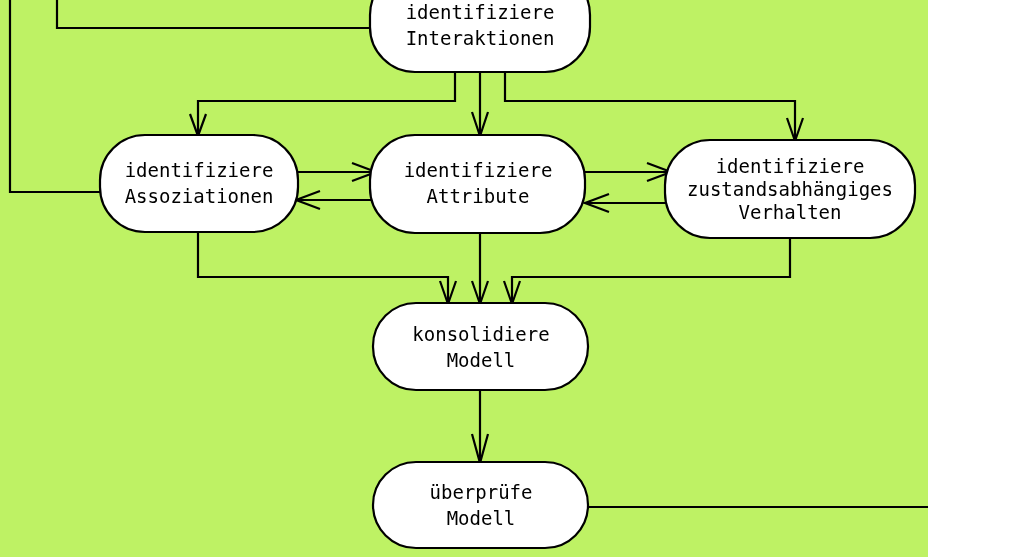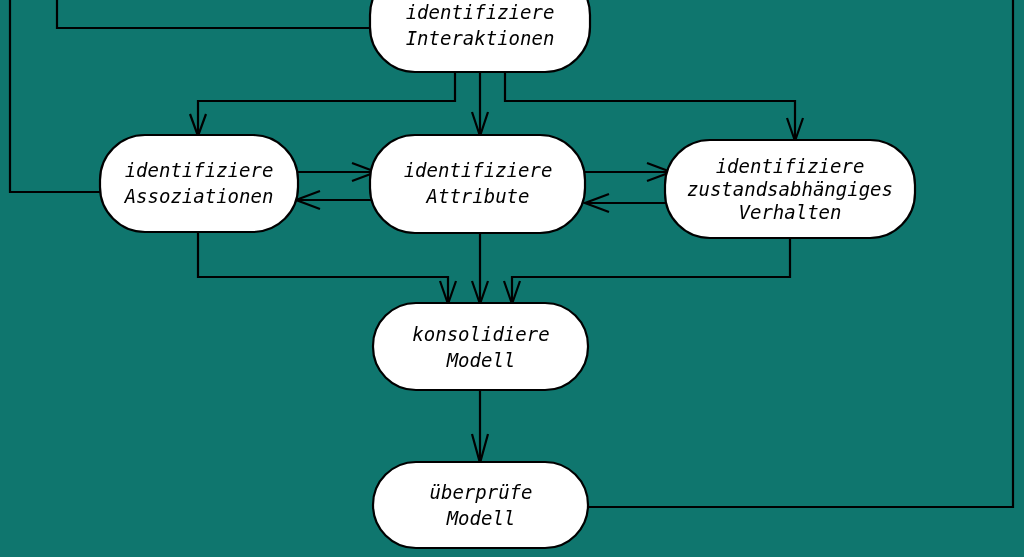--- a/index.html
+++ b/index.html
@@ -6,25 +6,24 @@
   html, body {
     margin: 0;
     padding: 0;
     background: #ffffff;
   }
   body {
     font-family: "DejaVu Sans Mono", "Liberation Mono", monospace;
   }
   #canvas-wrap {
     position: relative;
-    width: 1024px;
+    width: 928px;
     height: 557px;
-    background: #0f766e;
+    background: #bef264;
     overflow: hidden;
-    font-style: italic;
   }
   svg#diagram {
     display: block;
     width: 1024px;
     height: 557px;
   }
   .node-shape {
     fill: #ffffff;
     stroke: #000000;
     stroke-width: 2.2;

